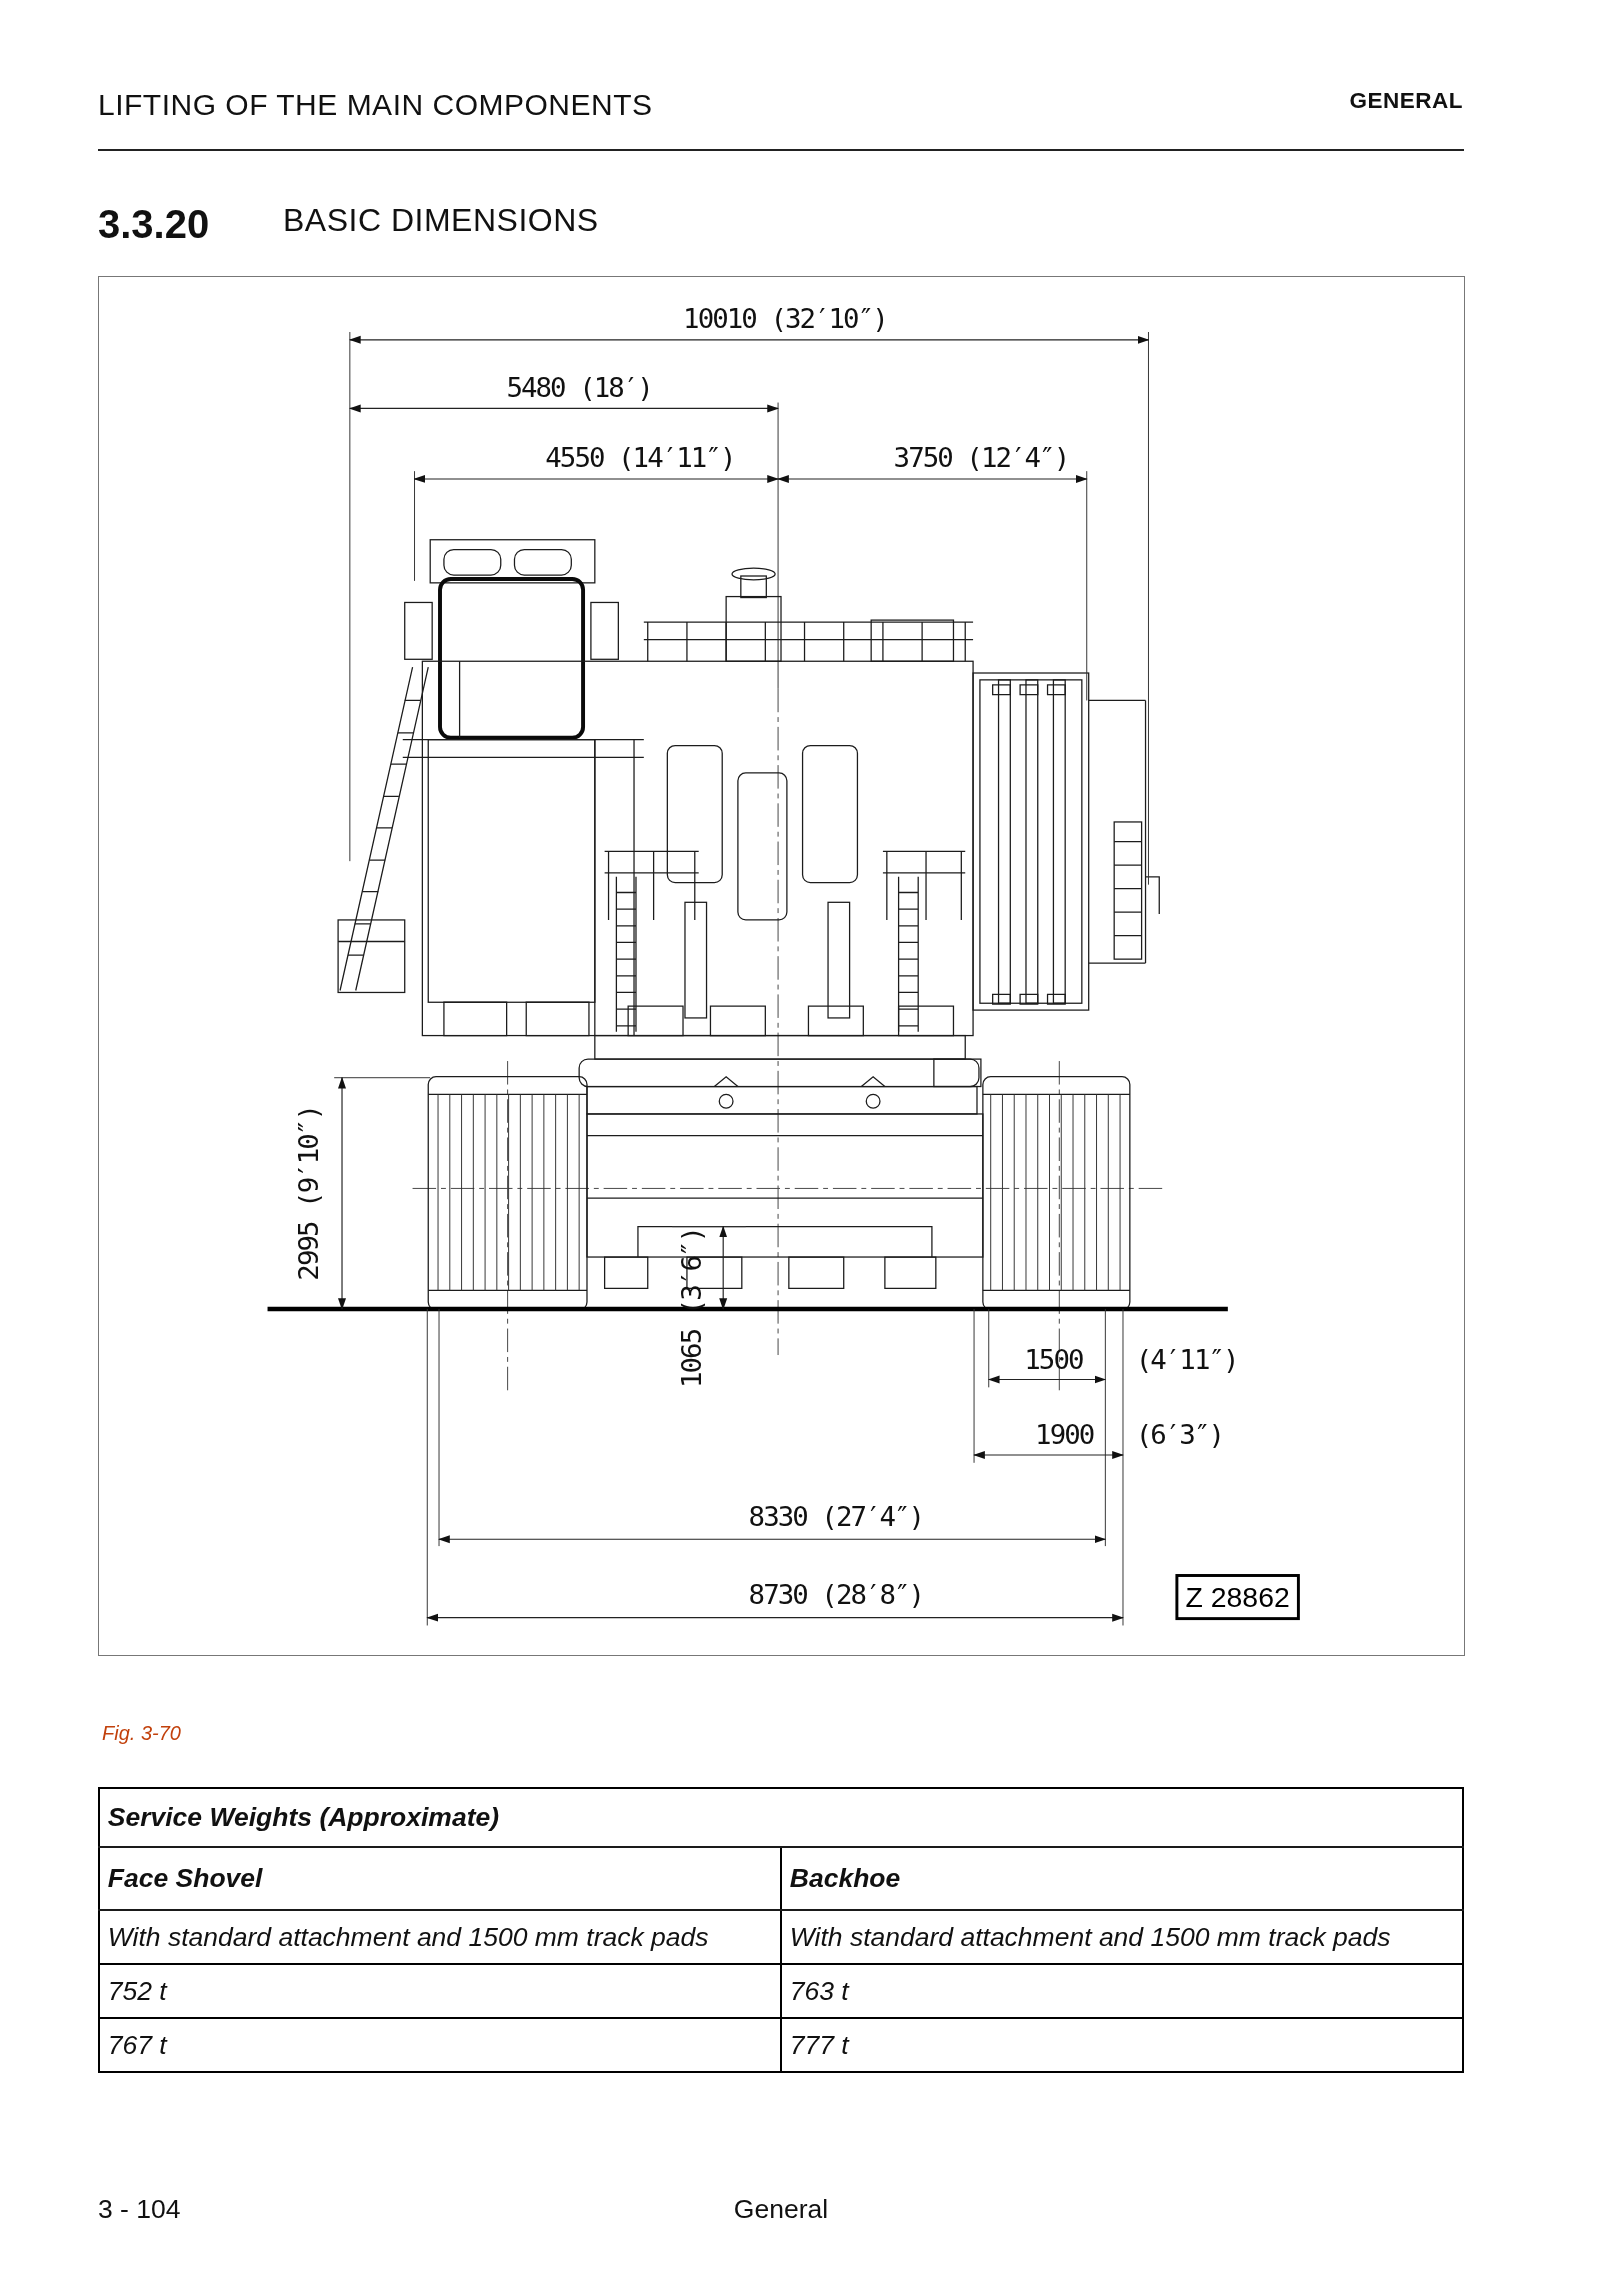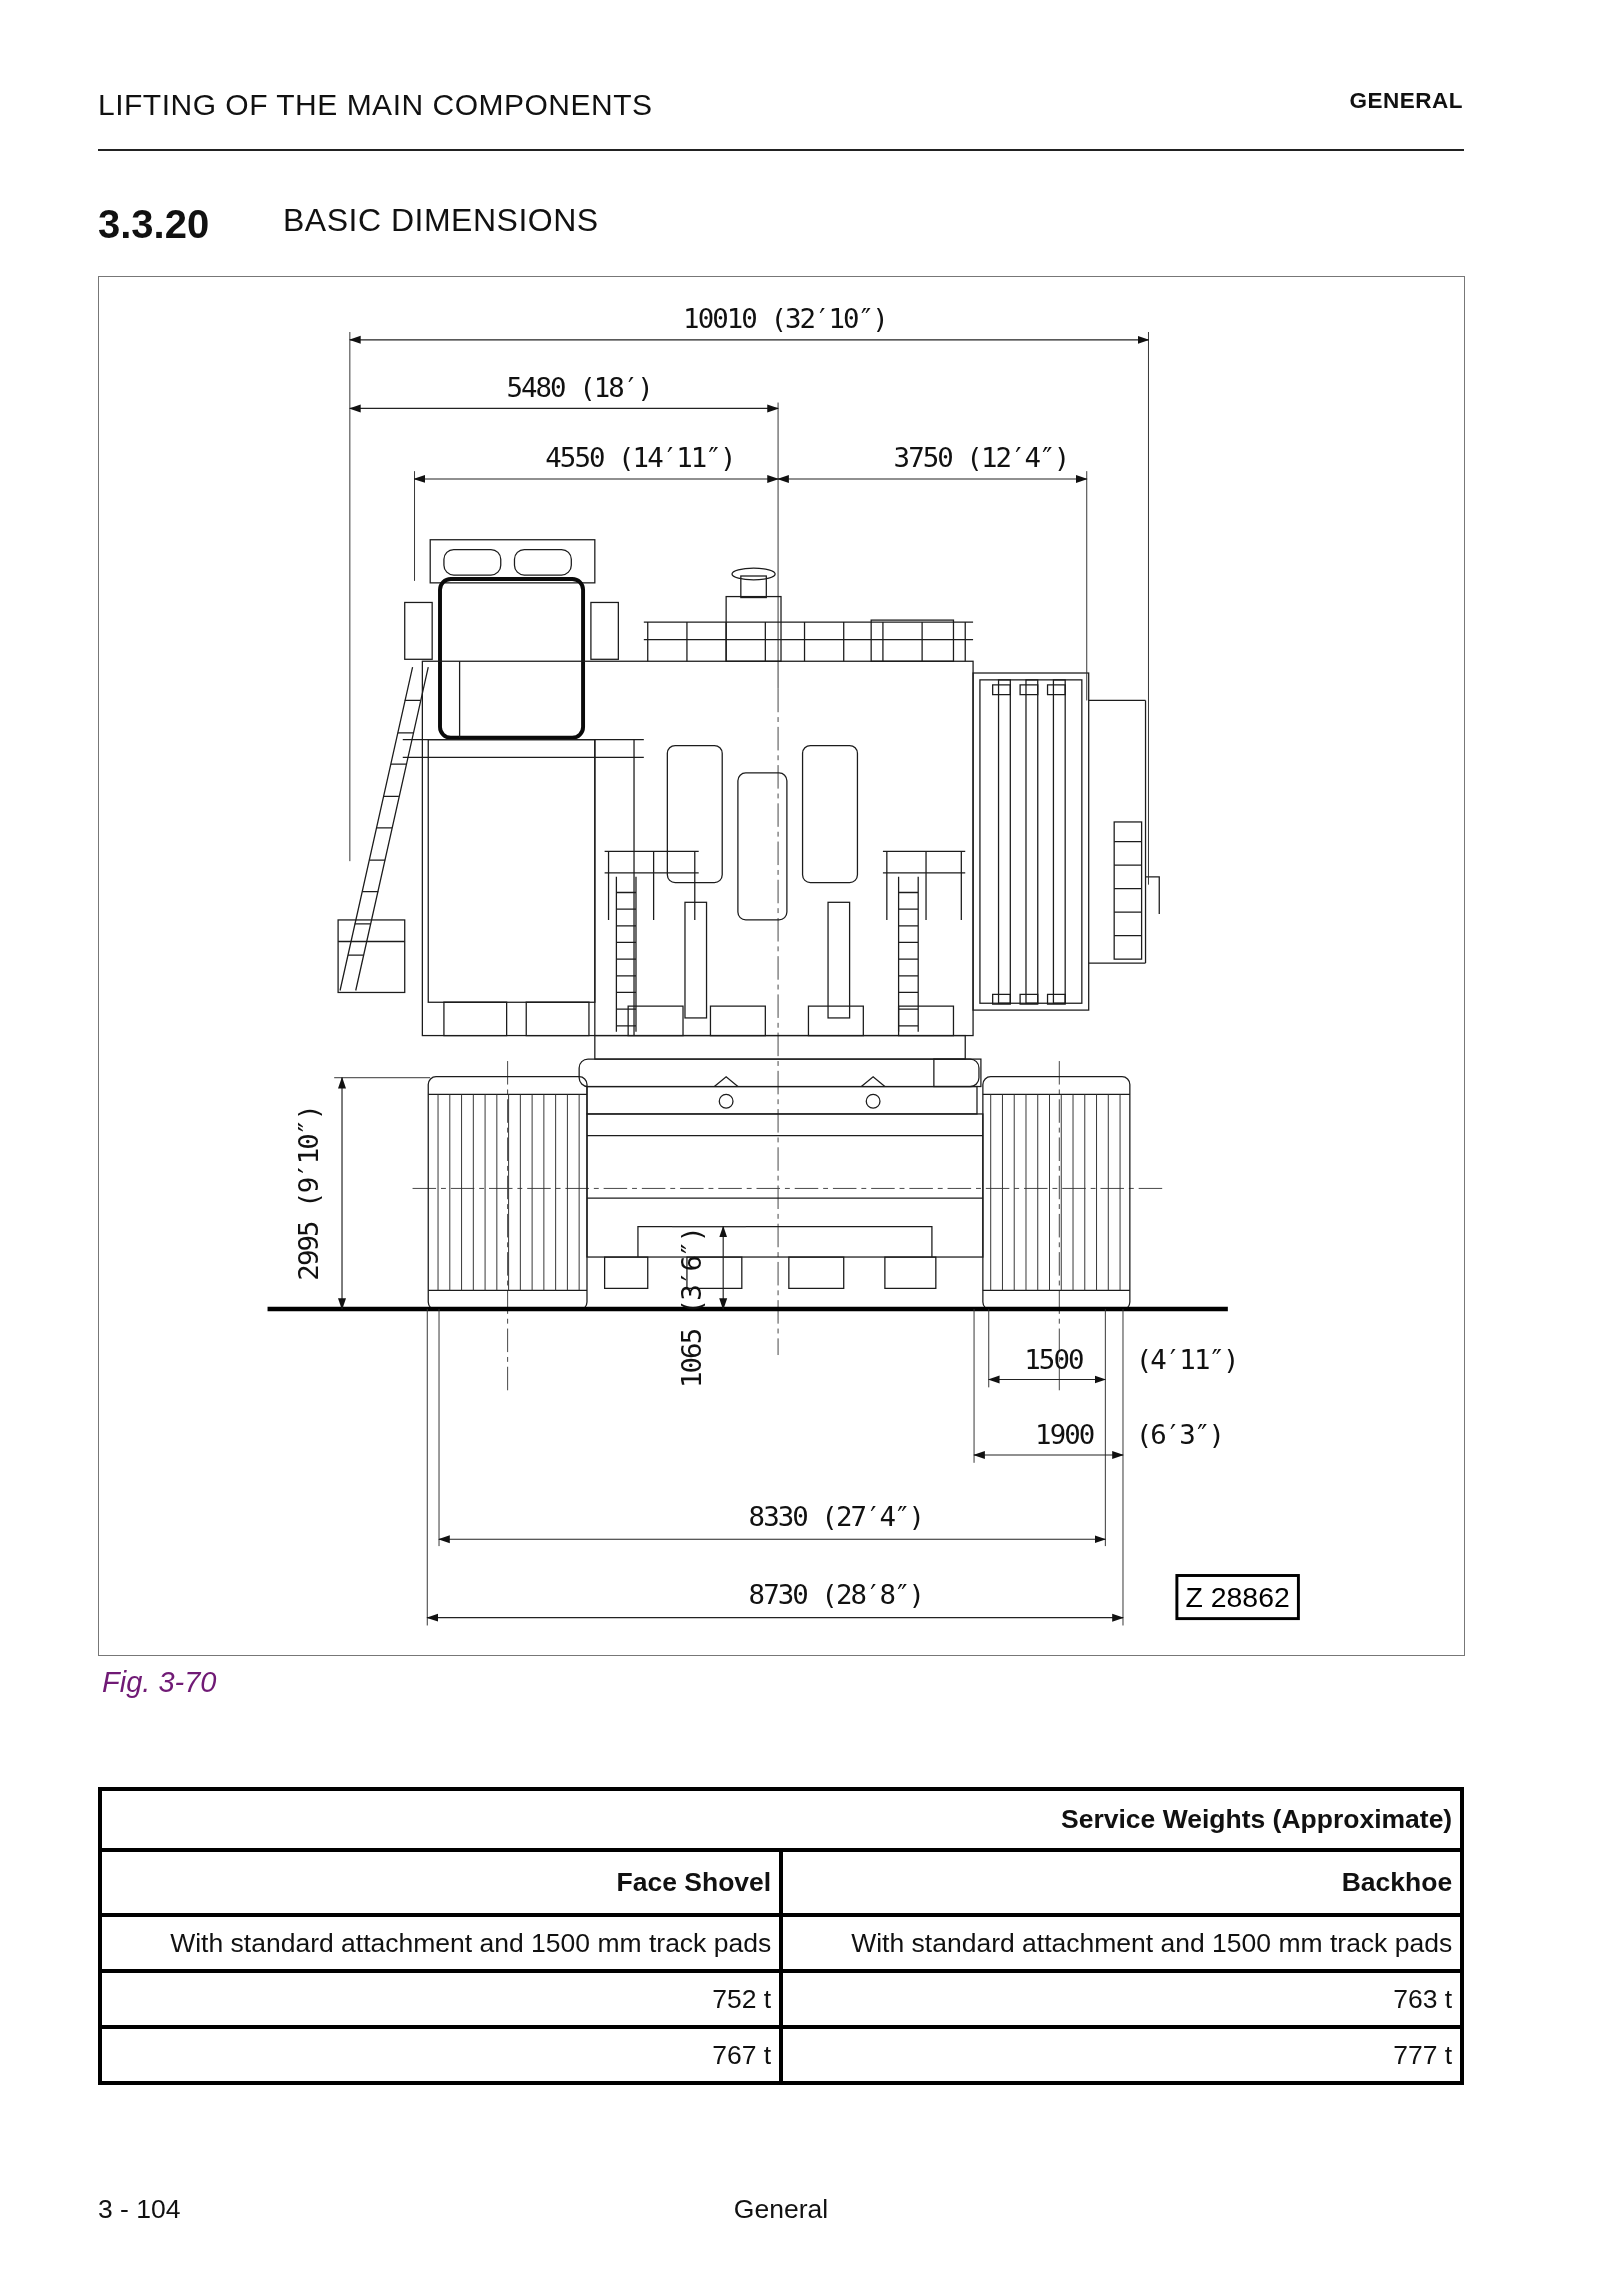--- a/index.html
+++ b/index.html
@@ -12,37 +12,37 @@
   .hdr-right{left:98px;top:88px;width:1365px;text-align:right;font-size:22.5px;font-weight:bold;letter-spacing:0.5px;}
   .hdr-rule{left:98px;top:149px;width:1366px;border-top:2px solid #222;height:0;}
 
   
   .sec-num{left:98px;top:202px;font-size:40px;font-weight:bold;}
   .sec-title{left:283px;top:202px;font-size:32px;font-weight:normal;letter-spacing:0.5px;}
 
   
   .figbox{left:98px;top:276px;width:1365px;height:1378px;border:1.5px solid #777;}
   .figbox svg{display:block;width:100%;height:100%;}
-  .fig-caption{left:102px;top:1666px;font-size:29px;font-style:italic;color:#701a75;}
+  .fig-caption{left:102px;top:1722px;font-size:20px;font-style:italic;color:#c2410c;}
 
   
   .thin{stroke:#1c1c1c;stroke-width:1.3;fill:none;}
   .thick{stroke:#0a0a0a;stroke-width:4;fill:none;}
   .dim{stroke:#222;stroke-width:1.2;fill:none;}
   .ext{stroke:#333;stroke-width:1;fill:none;}
   .cl{stroke:#444;stroke-width:1;fill:none;stroke-dasharray:24 5 5 5;}
   .ground{stroke:#000;stroke-width:4.5;fill:none;}
   .cad{font-family:"DejaVu Sans Mono",monospace;font-size:28px;letter-spacing:-2px;fill:#111;}
   .cadz{font-family:"Liberation Sans",sans-serif;font-size:29px;fill:#000;}
   .zrect{stroke:#000;stroke-width:3;fill:none;}
 
   
   .weights{left:98px;top:1787px;width:1366px;border-collapse:collapse;table-layout:fixed;}
-  .weights td,.weights th{border:4px solid #000000;font-size:26.5px;text-align:right;
-     font-weight:normal;padding:0 7.8px;vertical-align:middle;}
+  .weights td,.weights th{border:2px solid #000000;font-size:26.5px;text-align:left;
+     font-weight:normal;padding:0 7.8px;vertical-align:middle;font-style:italic;}
   .weights tr.hd th{font-weight:bold;border-bottom:2.9px solid #1a1a1a;}
   .weights tr:nth-child(1) th{height:57px;}
   .weights tr:nth-child(2) th{height:61px;margin-top:43px;}
   .weights tr:nth-child(n+3) td{height:52px;}
 
   
   .ftr-left{left:98px;top:2194px;font-size:26.5px;}
   .ftr-center{left:98px;top:2194px;width:1366px;text-align:center;font-size:26.5px;}
 </style>
 </head>

